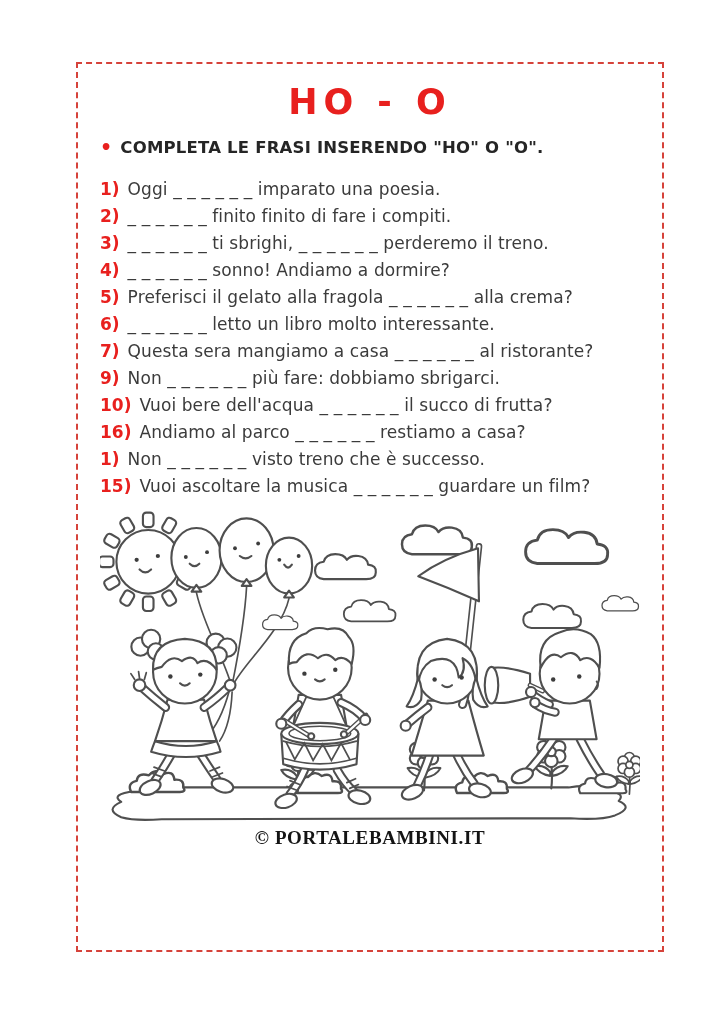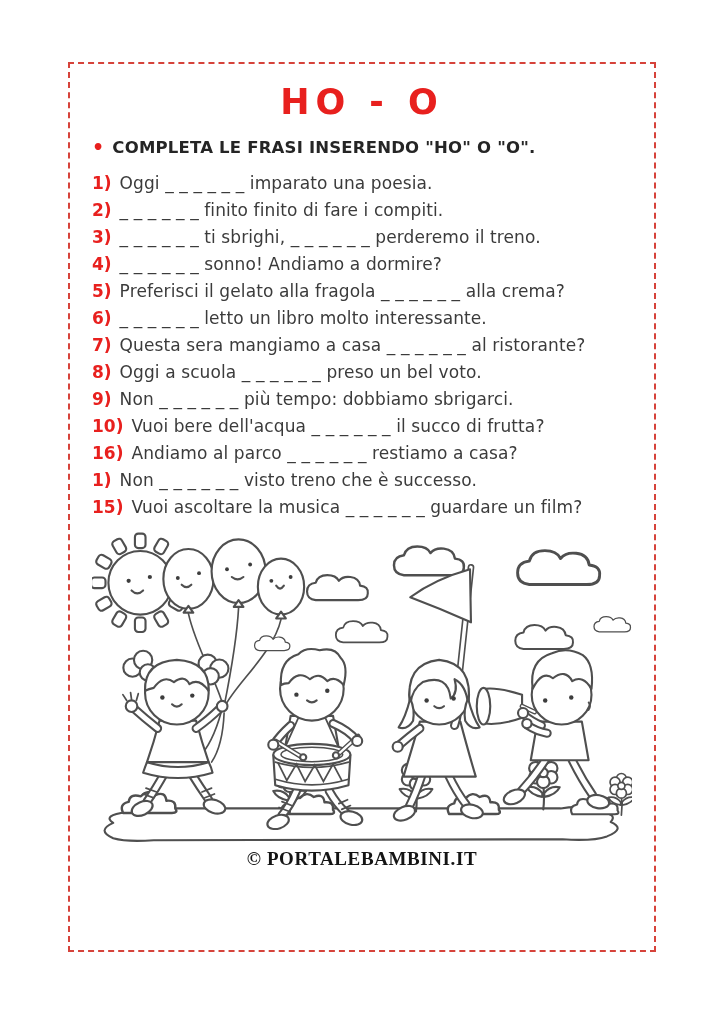--- a/index.html
+++ b/index.html
@@ -1,26 +1,26 @@
 <!DOCTYPE html>
 <html><head>
 <meta charset="utf-8">
 <style>
   html,body{margin:0;padding:0;width:724px;height:1024px;background:#ffffff;overflow:hidden;}
   body{position:relative;font-family:"DejaVu Sans","Liberation Sans",sans-serif;}
   .sheet{
-    position:absolute;left:68px;top:62px;width:588px;height:890px;
+    position:absolute;left:76px;top:62px;width:588px;height:890px;
     box-sizing:border-box;border:2px dashed #d6433b;padding:12px 22px 8px;
   }
   .title{
     text-align:center;color:#e8201e;font-size:35px;font-weight:800;
     letter-spacing:6px;margin:6px 0 14px;
   }
   .instruction{
-    font-size:16.5px;font-weight:700;color:#252525;letter-spacing:0.2px;margin:0 0 14px;
+    font-size:16.5px;font-weight:700;color:#252525;letter-spacing:0.2px;margin:0 0 20px;
   }
   .bullet{color:#e8201e;font-size:19px;margin-right:8px;vertical-align:-1px;}
   .sentences{margin:0;}
   .row{font-size:17px;line-height:22px;margin-bottom:5px;color:#3b3b3b;white-space:nowrap;}
   .num{color:#e8201e;font-weight:800;margin-right:8px;}
   .txt{letter-spacing:0.1px;margin-top:20px;}
   .art{display:block;width:100%;height:auto;margin-top:4px;}
   .footer{
     text-align:center;font-weight:800;font-size:19px;color:#141414;
     letter-spacing:0.6px;margin-top:2px;font-family:Liberation Serif, serif;
@@ -49,22 +49,21 @@
   <p class="instruction"><span class="bullet">•</span><span>COMPLETA LE FRASI INSERENDO "HO" O "O".</span></p>
 
   <div class="sentences">
     <div class="row"><span class="num">1)</span><span class="txt">Oggi _ _ _ _ _ _ imparato una poesia.</span></div>
     <div class="row"><span class="num">2)</span><span class="txt">_ _ _ _ _ _ finito finito di fare i compiti.</span></div>
     <div class="row"><span class="num">3)</span><span class="txt">_ _ _ _ _ _ ti sbrighi, _ _ _ _ _ _ perderemo il treno.</span></div>
     <div class="row"><span class="num">4)</span><span class="txt">_ _ _ _ _ _ sonno! Andiamo a dormire?</span></div>
     <div class="row"><span class="num">5)</span><span class="txt">Preferisci il gelato alla fragola _ _ _ _ _ _ alla crema?</span></div>
     <div class="row"><span class="num">6)</span><span class="txt">_ _ _ _ _ _ letto un libro molto interessante.</span></div>
     <div class="row"><span class="num">7)</span><span class="txt">Questa sera mangiamo a casa _ _ _ _ _ _ al ristorante?</span></div>
-    <div class="row"><span class="num">8)</span><span class="txt">Oggi a scuola _ _ _ _ _ _ preso un bel voto.</span></div>
-    <div class="row"><span class="num">9)</span><span class="txt">Non _ _ _ _ _ _ più tempo: dobbiamo sbrigarci.</span></div>
+    <div class="row"><span class="num">9)</span><span class="txt">Non _ _ _ _ _ _ più fare: dobbiamo sbrigarci.</span></div>
     <div class="row"><span class="num">10)</span><span class="txt">Vuoi bere dell'acqua _ _ _ _ _ _ il succo di frutta?</span></div>
     <div class="row"><span class="num">16)</span><span class="txt">Andiamo al parco _ _ _ _ _ _ restiamo a casa?</span></div>
     <div class="row"><span class="num">1)</span><span class="txt">Non _ _ _ _ _ _ visto treno che è successo.</span></div>
     <div class="row"><span class="num">15)</span><span class="txt">Vuoi ascoltare la musica _ _ _ _ _ _ guardare un film?</span></div>
   </div>
 
   <svg class="art" viewBox="0 0 560 335" xmlns="http://www.w3.org/2000/svg" aria-hidden="true">
     <defs>
       <path id="cloud" d="M10 28 Q1 27 1 19 Q1 11 10 10 Q12 2 22 2 Q31 2 34 8 Q38 3 46 4 Q55 5 56 13 Q65 14 64 21 Q64 28 54 28 Z"></path>
       <path id="bush" d="M2 18 Q-2 10 7 8 Q8 0 18 3 Q24 -4 31 2 Q40 -2 41 7 Q50 6 49 14 Q52 18 46 18 Z"></path>

